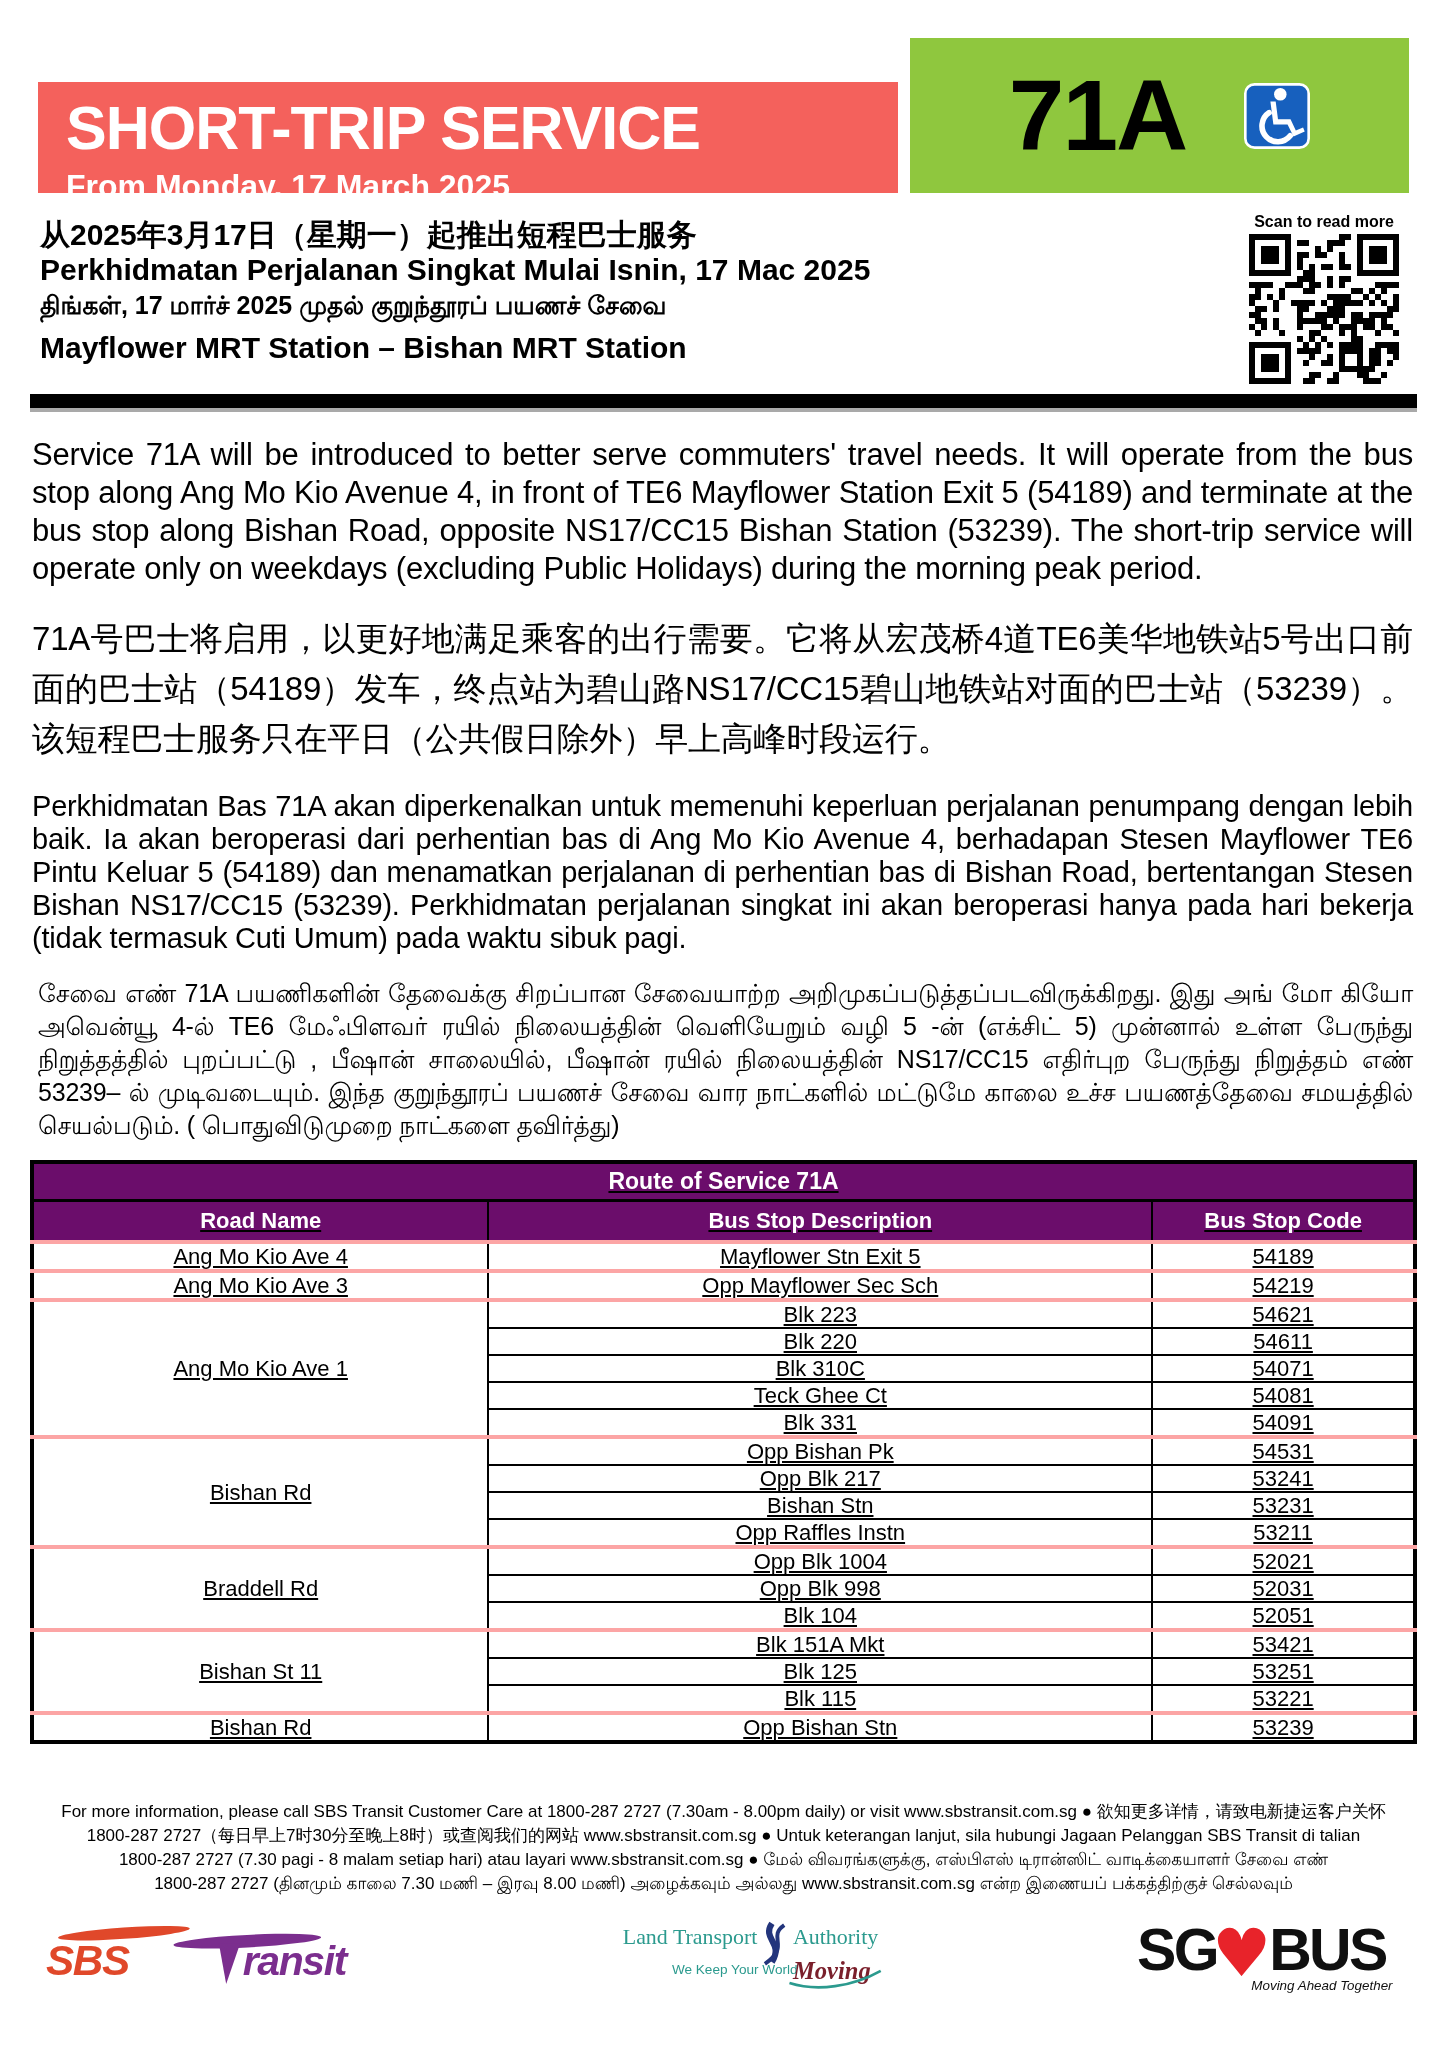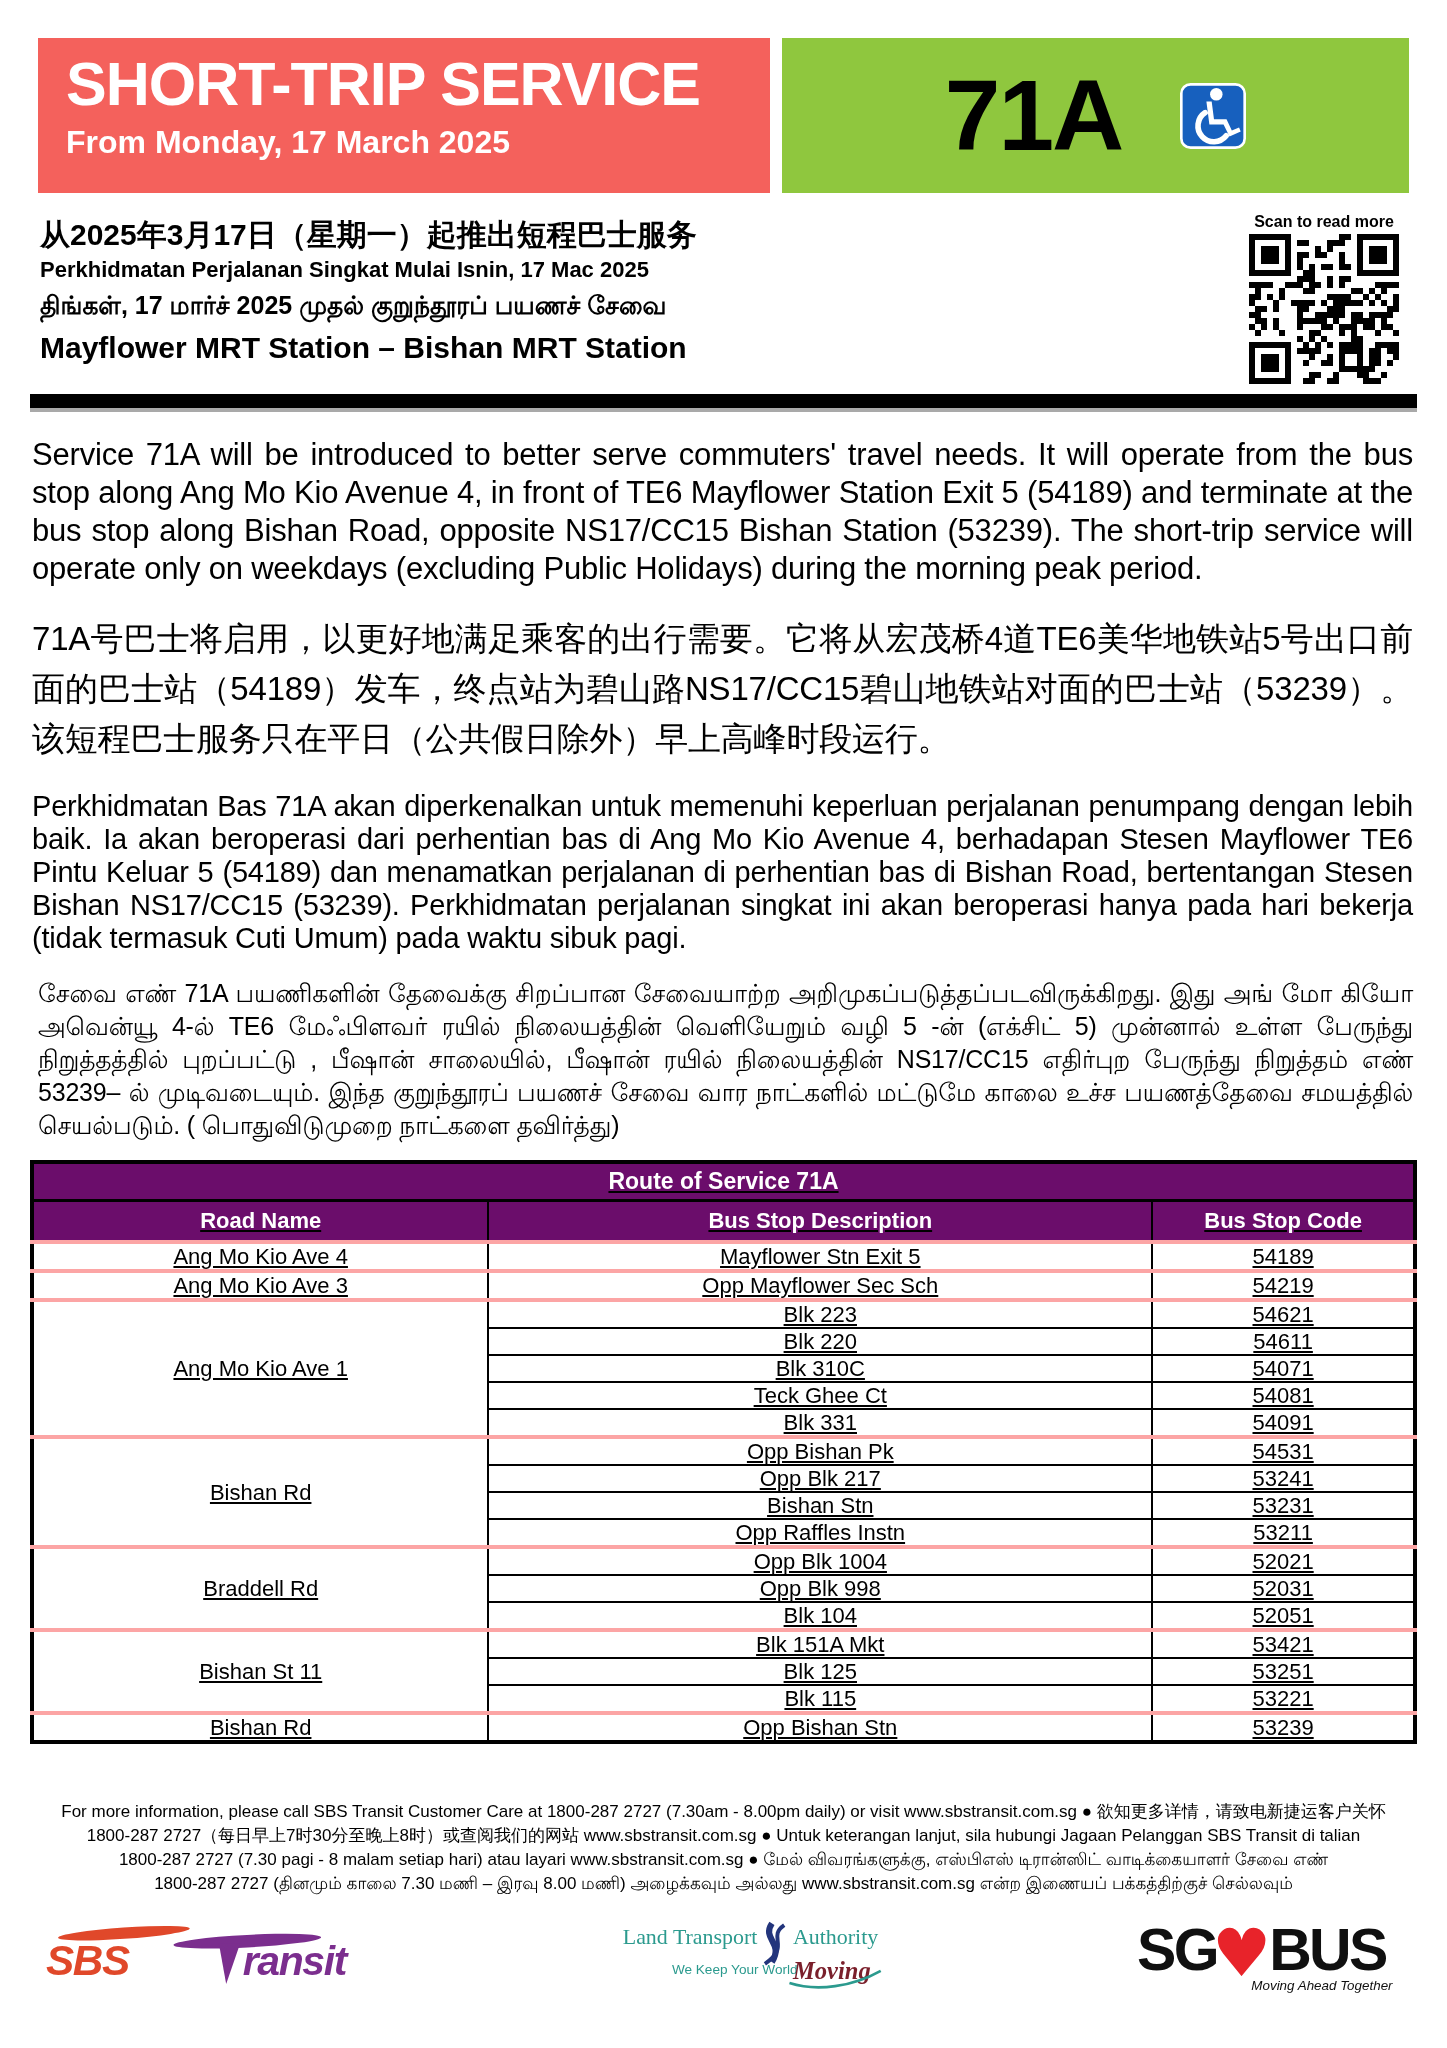--- a/index.html
+++ b/index.html
@@ -2,32 +2,32 @@
 <html><head>
 <meta charset="utf-8">
 <style>
   * { margin:0; padding:0; box-sizing:border-box; }
   html,body { background:#fff; }
   body { width:1447px; height:2048px; font-family:"Liberation Sans", sans-serif; color:#000; overflow:hidden; }
   .page { width:1447px; height:2048px; position:relative; background:#fff; }
 
   
   .header-row { display:flex; gap:12px; margin:38px 38px 0 38px; height:155px; }
-  .red-banner { width:732px; background:#F4615C; color:#fff; padding:16px 0 14px 28px; }
+  .red-banner { width:860px; background:#F4615C; color:#fff; padding:16px 0 14px 28px;margin-top:44px; }
   .red-banner h1 { font-size:61px; font-weight:bold; letter-spacing:-1px; line-height:1.0; }
   .red-banner .sub { font-size:32px; font-weight:bold; margin-top:9px; }
   .service-badge { flex:1; background:#8FC73E; display:flex; align-items:center; justify-content:center; gap:58px; }
   .service-number { font-size:100px; font-weight:bold; color:#000; letter-spacing:-2px; }
   .wheelchair { width:66px; height:66px; }
 
   
   .subheader { display:flex; justify-content:space-between; margin:24px 34px 0 40px; }
   .subheader-left { max-width:1180px; }
   .tr-zh { font-size:30px; font-weight:bold; line-height:36px; }
-  .tr-ms { font-size:22px; font-weight:bold; line-height:34px; }
+  .tr-ms { font-size:30px; font-weight:bold; line-height:34px; }
   .tr-ta { font-size:25px; font-weight:bold; line-height:36px; }
   .route-title { font-size:30px; font-weight:bold; line-height:42px; margin-top:4px; }
   .qr-block { width:178px; text-align:center; margin-top:-4px; }
   .qr-label { font-size:16px; font-weight:bold; margin-bottom:3px; }
   .qr-svg { width:150px; height:150px; display:block; margin:0 auto; background:#fff; }
 
   .divider-bar { margin:10px 30px 0 30px; height:18px; background:#000; border-bottom:4px solid #a9a9a9; }
 
   
   .para { margin-left:32px; margin-right:34px; text-align:justify; letter-spacing:-0.2px; }

